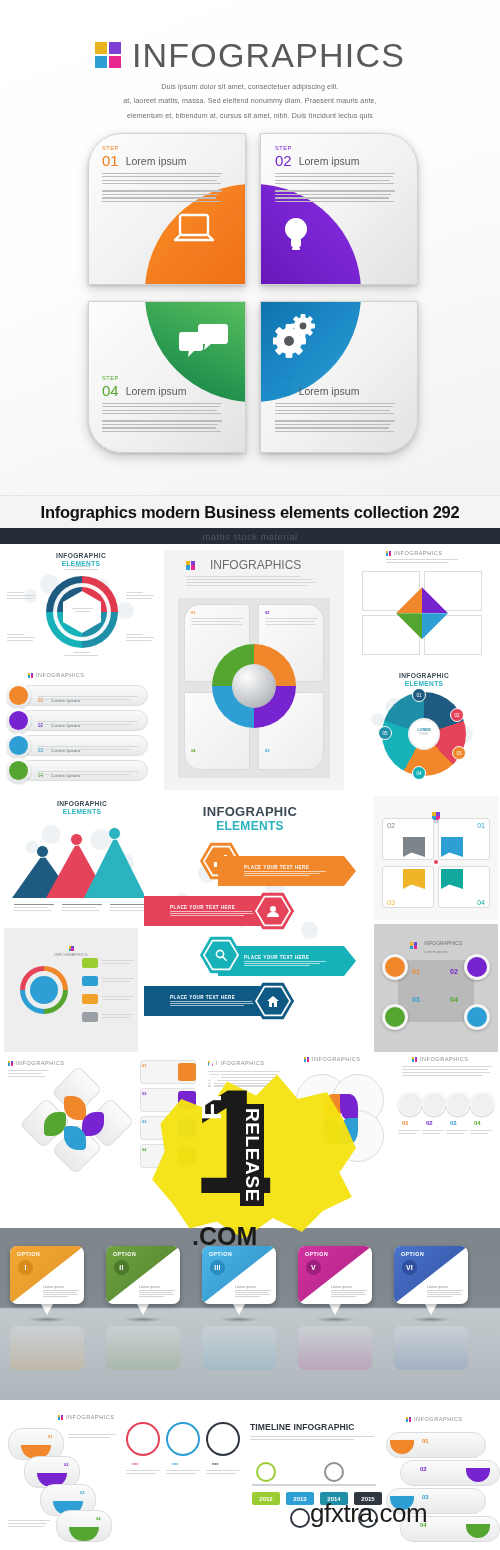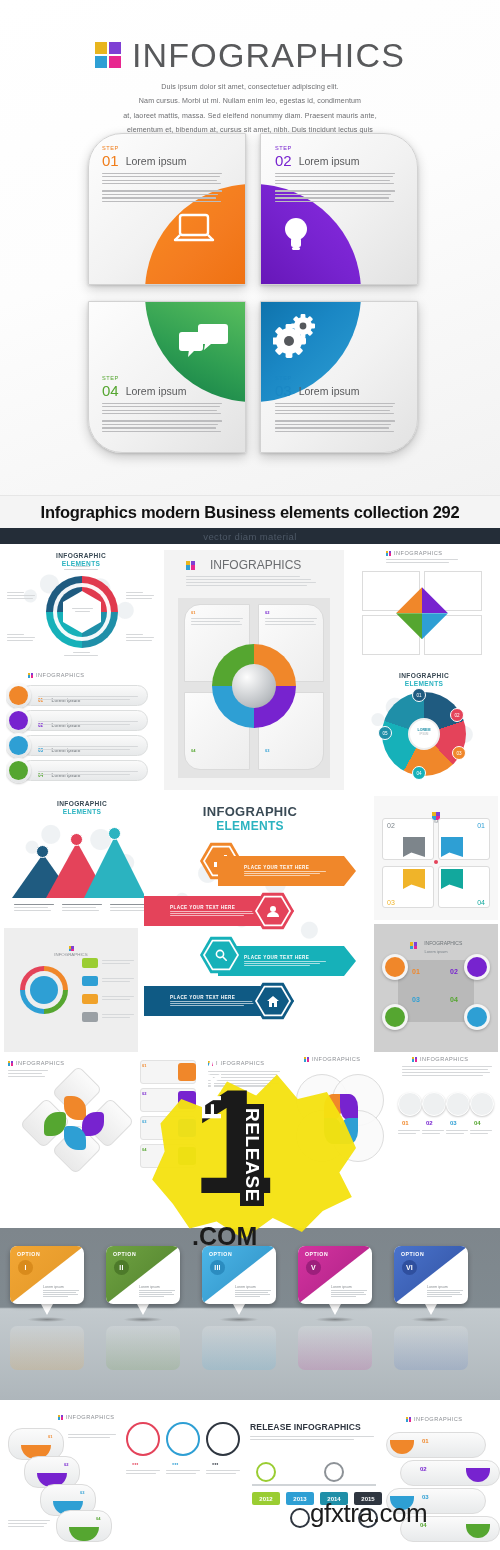--- a/index.html
+++ b/index.html
@@ -193,21 +193,20 @@
           <i style="background:#7e3fd4"></i>
         <i style="background:#2e9fd4"></i>
           <i style="background:#e8268f"></i>
       </span>
       <span class="brand-title">INFOGRAPHICS</span>
     </div>
   </div>
 
   <div class="hero-para">
     <p>Duis ipsum dolor sit amet, consectetuer adipiscing elit.</p>
-    <p>Nam cursus. Morbi ut mi. Nullam enim leo, egestas id, condimentum</p>
     <p>at, laoreet mattis, massa. Sed eleifend  nonummy diam. Praesent mauris ante,</p>
     <p>elementum et, bibendum at, cursus sit amet, nibh. Duis tincidunt lectus quis</p>
   </div>
 
   <div class="panels">
 
     <div class="panel p1">
       <div class="quad q-br q-orange">
         <span class="q-ico" style="left:28px;top:28px">
           <svg width="42" height="32" viewBox="0 0 42 32" fill="none" stroke="#fff" stroke-width="2.4">
@@ -337,21 +336,21 @@
       </div>
     </div>
 
   </div>
 </div>
 
 <div class="titlebar">
   <h1>Infographics modern Business elements collection 292</h1>
 </div>
 <div class="subbar">
-  <span>vector diam material</span>
+  <span>mattis stock material</span>
 </div>
 
 <div class="sheet">
 
   <div class="thumb" style="left:2px;top:4px;width:158px;height:120px;">
     <div class="mapbg"></div>
     <div class="tlabel" style="position:absolute;left:0;top:4px;width:158px">
       <div class="tl-1">INFOGRAPHIC</div>
       <div class="tl-2">ELEMENTS</div>
     </div>
@@ -1047,21 +1046,21 @@
           <span style="width:88%"></span>
         </div>
       <div class="lines" style="position:absolute;left:84px;top:54px;width:34px">
           <span style="width:100%"></span>
           <span style="width:88%"></span>
         </div>
     </div>
   </div>
 
   <div class="thumb" style="left:244px;top:862px;width:140px;height:138px;">
-    <div style="padding:16px 0 0 6px;font-size:8.6px;font-weight:700;color:#2f3640;letter-spacing:.1px">RELEASE INFOGRAPHICS</div>
+    <div style="padding:16px 0 0 6px;font-size:8.6px;font-weight:700;color:#2f3640;letter-spacing:.1px">TIMELINE INFOGRAPHIC</div>
     <div class="lines" style="margin:4px 0 0 6px;width:124px">
         <span style="width:100%"></span>
         <span style="width:84%"></span>
       </div>
     <div style="position:relative;margin-top:18px;height:74px">
       <div style="position:absolute;left:8px;top:26px;width:124px;height:1.5px;background:#d0d4d7"></div>
       <div style="position:absolute;left:8px;top:34px;width:28px;height:13px;border-radius:2px;background:#9acd32;color:#fff;font-size:6px;display:flex;align-items:center;justify-content:center;font-weight:700">2012</div>
       <div style="position:absolute;left:42px;top:34px;width:28px;height:13px;border-radius:2px;background:#2e9fd4;color:#fff;font-size:6px;display:flex;align-items:center;justify-content:center;font-weight:700">2013</div>
       <div style="position:absolute;left:76px;top:34px;width:28px;height:13px;border-radius:2px;background:#1f8fa8;color:#fff;font-size:6px;display:flex;align-items:center;justify-content:center;font-weight:700">2014</div>
       <div style="position:absolute;left:110px;top:34px;width:28px;height:13px;border-radius:2px;background:#2f3640;color:#fff;font-size:6px;display:flex;align-items:center;justify-content:center;font-weight:700">2015</div>

